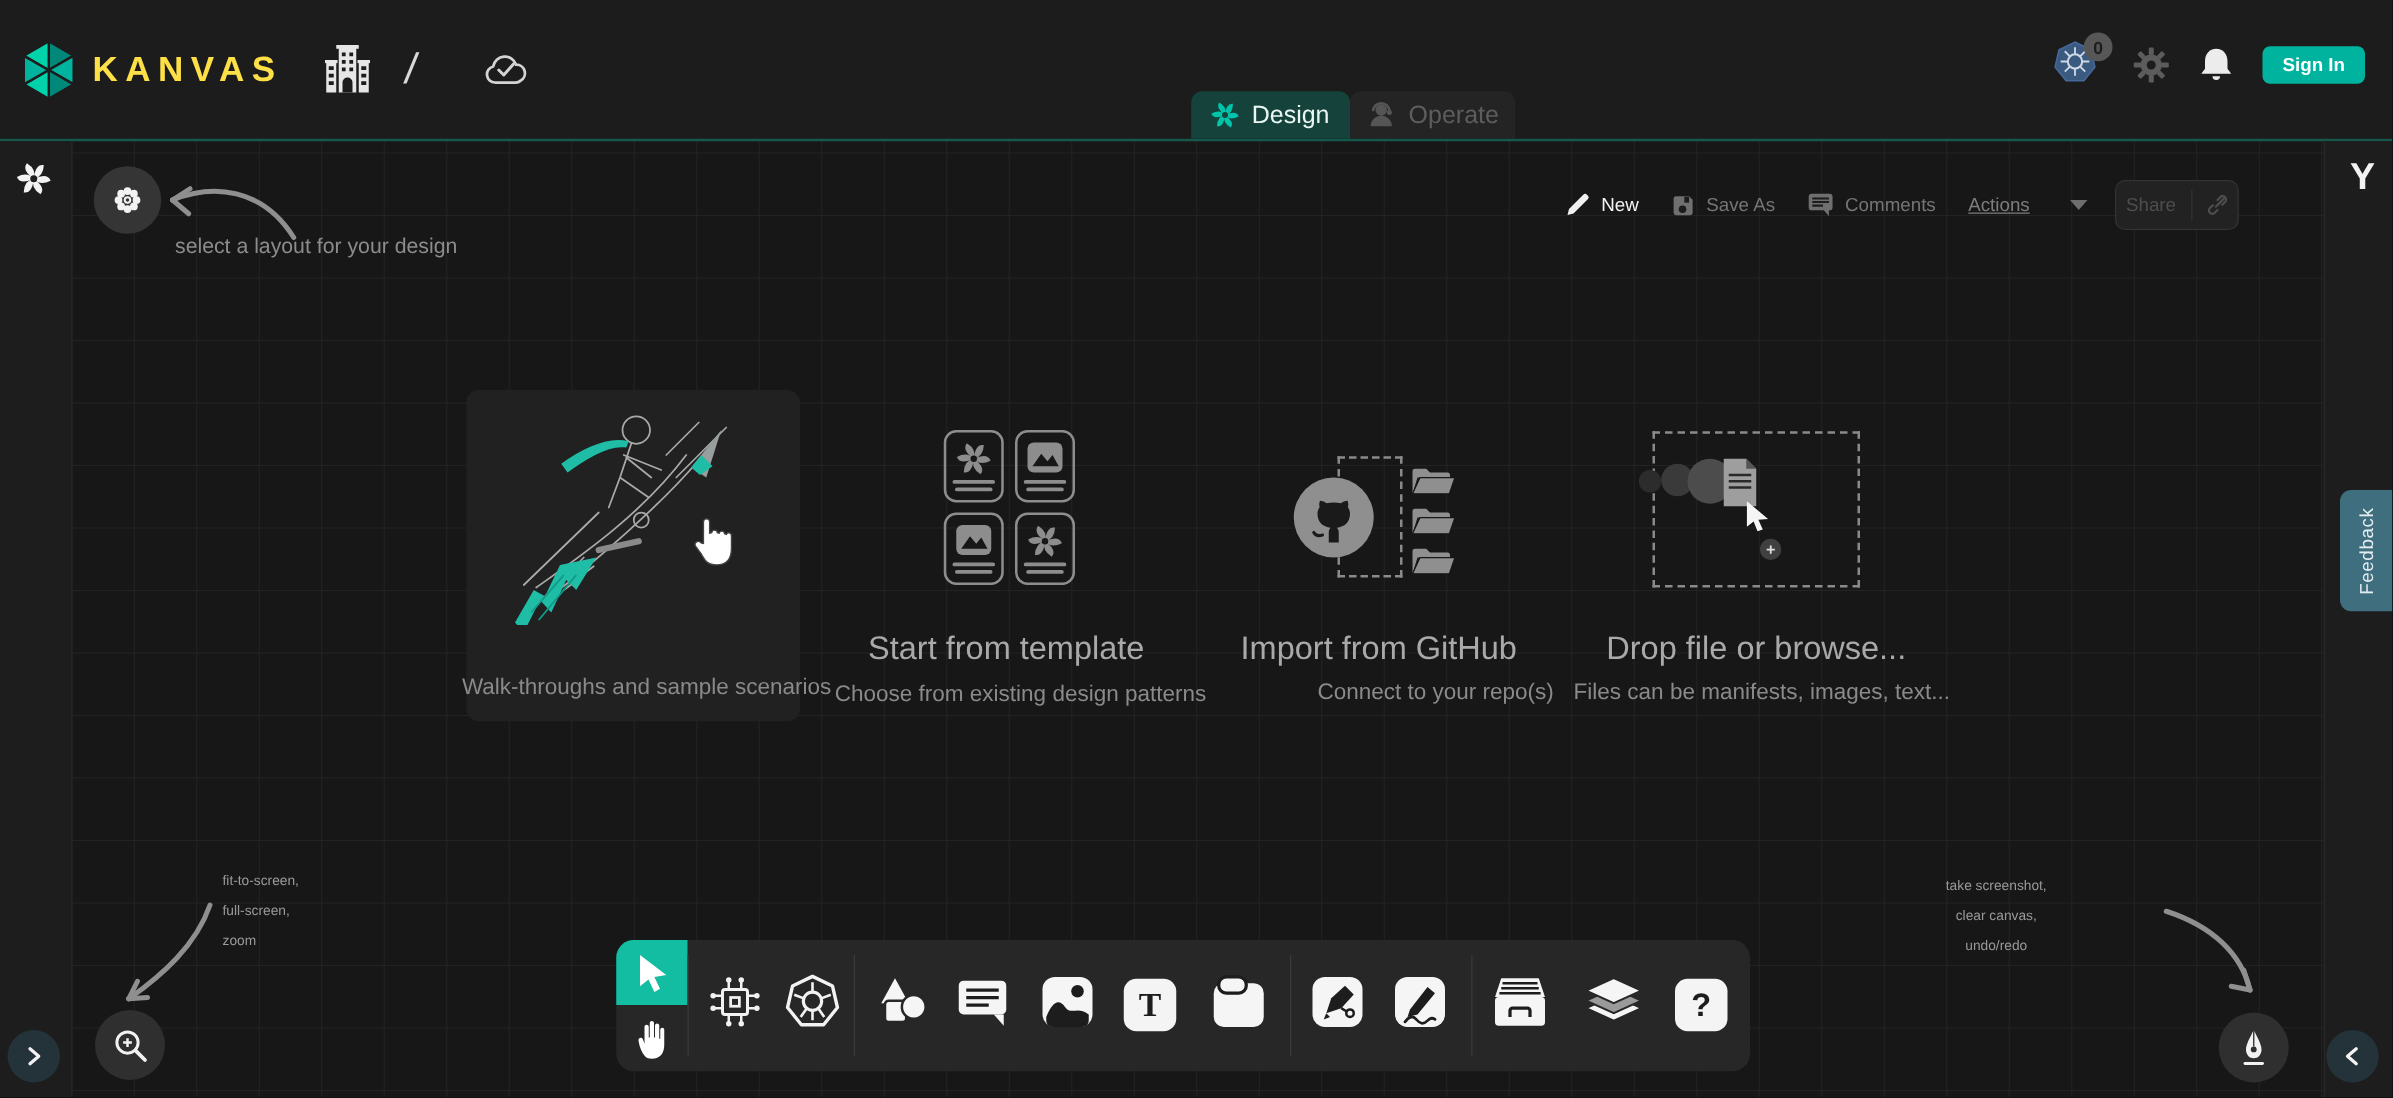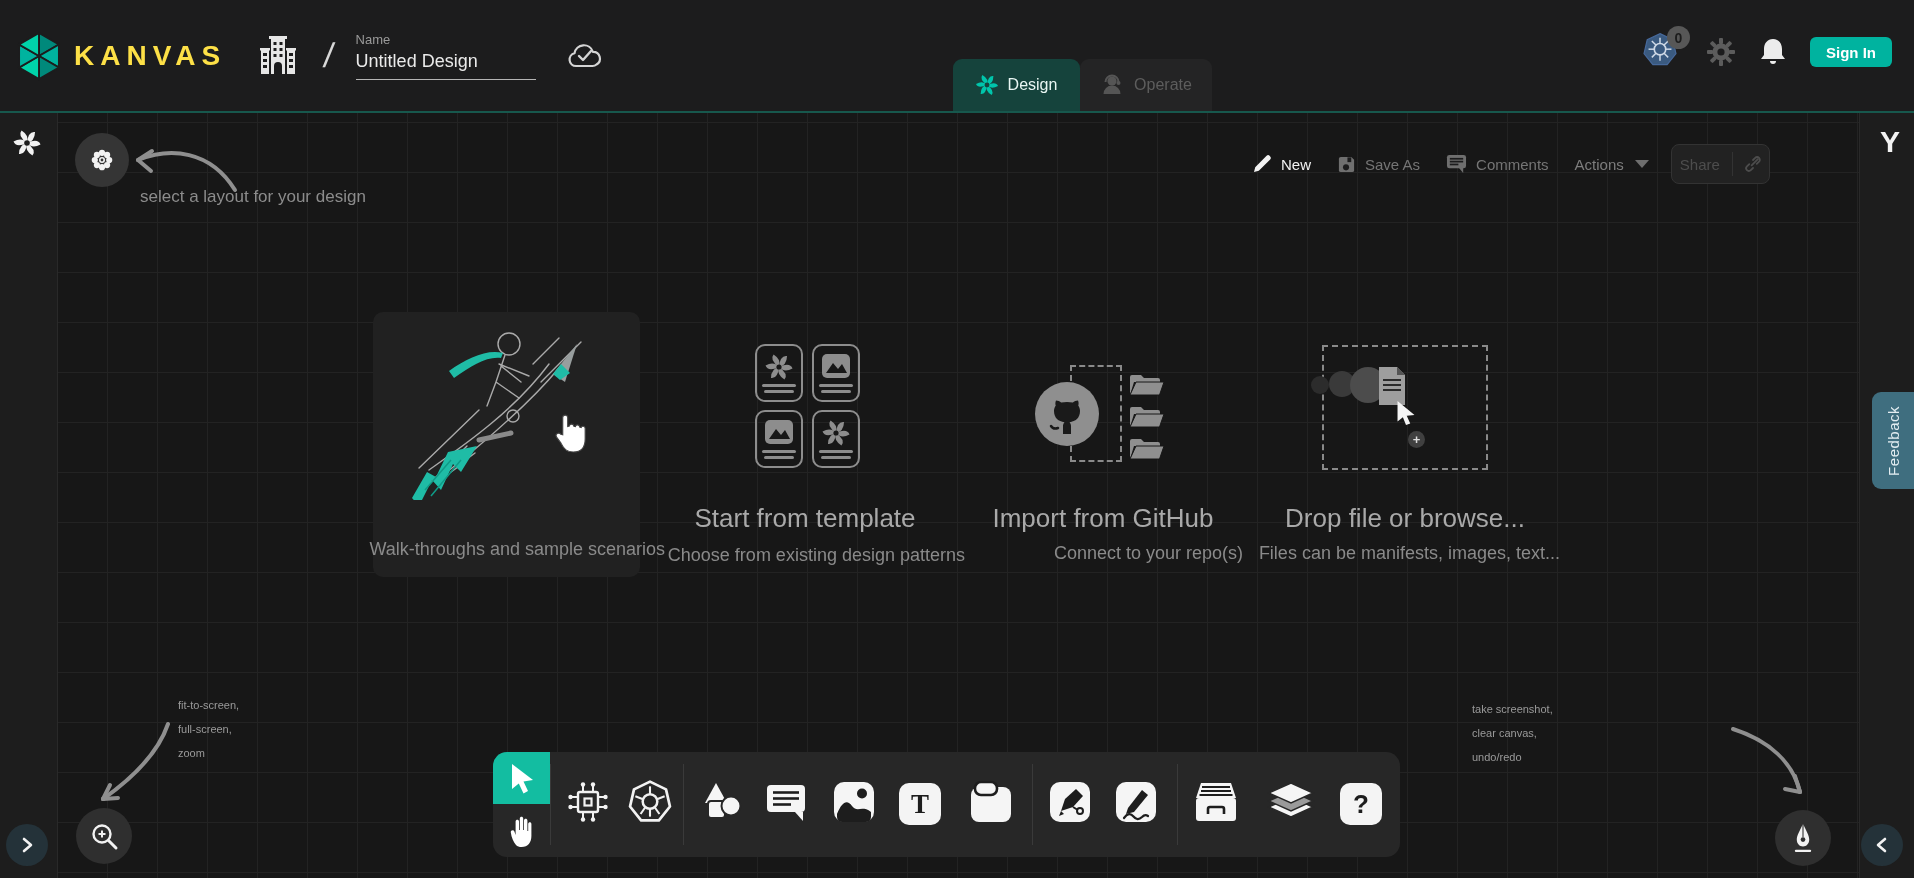--- a/index.html
+++ b/index.html
@@ -13,22 +13,22 @@
   .org-icon{margin-left:32px;}
   .slash{color:#d8d8d8;font-size:34px;font-weight:300;margin:0 22px 0 26px;transform:skewX(-8deg);}
   .name-block{display:flex;flex-direction:column;}
   .name-label{color:#9a9a9a;font-size:13px;margin-bottom:4px;}
   .name-input{background:transparent;border:none;border-bottom:1px solid #b5b5b5;outline:none;
               color:#eaeaea;font-size:18px;font-family:"Liberation Sans",sans-serif;width:180px;padding:0 0 7px 0;}
   .cloud{margin-left:30px;}
 
   
   .tabs{position:absolute;left:953px;bottom:0;display:flex;}
-  .tab{display:flex;align-items:center;justify-content:center;gap:10px;height:52px;
-       border-radius:9px 9px 0 0;font-size:16px;cursor:pointer;margin-top:21px;}
+  .tab{display:flex;align-items:center;justify-content:center;gap:10px;height:38px;
+       border-radius:9px 9px 0 0;font-size:20px;cursor:pointer;margin-top:21px;}
   .tab-design{width:127px;background:#15433c;color:#e9f6f3;}
   .tab-operate{width:132px;background:#242425;color:#5d5d5d;}
 
   .h-right{position:absolute;right:22px;top:0;height:104px;display:flex;align-items:center;gap:24px;}
   .k8s-wrap{position:relative;width:40px;height:40px;}
   .badge{position:absolute;right:-8px;top:-6px;width:23px;height:23px;border-radius:50%;
          background:#575757;color:#1d1d1d;font-size:14px;font-weight:bold;
          display:flex;align-items:center;justify-content:center;}
   .signin{background:#00b39f;color:#ffffff;border:none;border-radius:6px;height:30px;width:82px;
           font-size:15px;font-weight:bold;font-family:"Liberation Sans",sans-serif;cursor:pointer;}
@@ -43,21 +43,21 @@
   .strip-l{left:0;width:57px;border-right:1px solid #292929;}
   .strip-r{right:0;width:54px;border-left:1px solid #292929;}
   .spiral-top{position:absolute;left:13px;top:16px;}
   .y-logo{position:absolute;right:14px;top:12px;color:#f2f2f2;font-size:30px;font-weight:bold;}
 
   
   .ctoolbar{position:absolute;left:1252px;top:30px;height:42px;display:flex;align-items:center;}
   .ct-item{display:flex;align-items:center;gap:9px;font-size:15px;cursor:pointer;}
   .ct-new{color:#f2f2f2;margin-right:26px;text-align:center;}
   .ct-dim{color:#757575;margin-right:26px;}
-  .ct-actions{color:#7d7d7d;margin-right:22px;gap:11px;}
+  .ct-actions{color:#7d7d7d;margin-right:22px;gap:32px;text-decoration:underline;}
   .caret{width:0;height:0;border-left:7px solid transparent;border-right:7px solid transparent;
          border-top:8px solid #6e6e6e;}
   .share-box{display:flex;align-items:center;justify-content:center;gap:12px;width:97px;height:38px;
              background:#222222;border:1px solid #333333;border-radius:8px;color:#4d4d4d;
              font-size:15px;cursor:pointer;}
   .share-div{width:1px;height:24px;background:#333333;}
 
   
   .layout-btn{position:absolute;left:75px;top:20px;width:54px;height:54px;border-radius:50%;
               background:#353535;display:flex;align-items:center;justify-content:center;cursor:pointer;}
@@ -77,21 +77,21 @@
 
   .dashed-rect{position:absolute;border:2px dashed #8a8a8a;box-sizing:border-box;}
   .gh-circle{position:absolute;width:66px;height:66px;border-radius:50%;}
   .folder{position:absolute;}
   .drop-circle{position:absolute;border-radius:50%;}
   .plus-badge{position:absolute;width:17px;height:17px;border-radius:50%;background:#404040;color:#dcdcdc;
               font-size:13px;display:flex;align-items:center;justify-content:center;font-weight:bold;}
 
   
   .ann{position:absolute;color:#9a9a9a;font-size:11px;line-height:24px;}
-  .ann-right{text-align:left;}
+  .ann-right{text-align:center;}
   .round-btn{position:absolute;border-radius:50%;background:#2f2f2f;display:flex;align-items:center;justify-content:center;cursor:pointer;}
   .chev-btn{position:absolute;width:42px;height:42px;border-radius:50%;background:#243239;
             display:flex;align-items:center;justify-content:center;cursor:pointer;}
 
   
   .feedback{position:absolute;right:0;top:279px;width:42px;height:97px;background:#3f6e7f;
             border-radius:9px 0 0 9px;display:flex;align-items:center;justify-content:center;cursor:pointer;}
   .feedback span{writing-mode:vertical-rl;transform:rotate(180deg);color:#e3edf1;font-size:15px;letter-spacing:.5px;}
 
   
@@ -142,24 +142,20 @@
           <rect x="5" y="19" width="4" height="3"></rect>
             <rect x="31" y="19" width="4" height="3"></rect>
           <rect x="5" y="25" width="4" height="3"></rect>
             <rect x="31" y="25" width="4" height="3"></rect>
           <rect x="5" y="31" width="4" height="3"></rect>
             <rect x="31" y="31" width="4" height="3"></rect>
           <path d="M16 40 v-8 a4 4 0 0 1 8 0 v8 z"></path>
         </g>
       </svg>
       <span class="slash">/</span>
-      <div class="name-block">
-        <span class="name-label">Name</span>
-        <input class="name-input" type="text" value="Untitled Design" style="">
-      </div>
       <svg class="cloud" width="40" height="30" viewBox="0 0 40 30">
         <path d="M10 25 a6.5 6.5 0 0 1 -1.5 -12.8 a9.5 9.5 0 0 1 18.4 -1.4 a6.8 6.8 0 0 1 3.6 12.7 q-1.6 1.5 -4 1.5 z" fill="none" stroke="#d4d4d4" stroke-width="2.2" stroke-linejoin="round"></path>
         <polyline points="13,15 17,19 25,10" fill="none" stroke="#d4d4d4" stroke-width="2.4" stroke-linecap="round" stroke-linejoin="round"></polyline>
       </svg>
     </div>
 
     <div class="tabs">
       <div class="tab tab-design">
         <svg width="22" height="22" viewBox="0 0 22 22">
           <g fill="#00c5ab">

